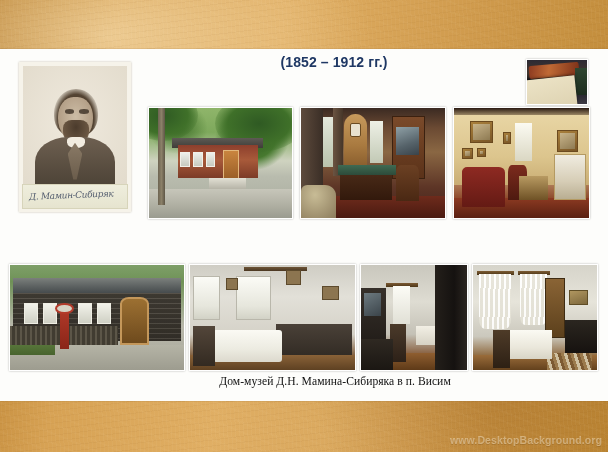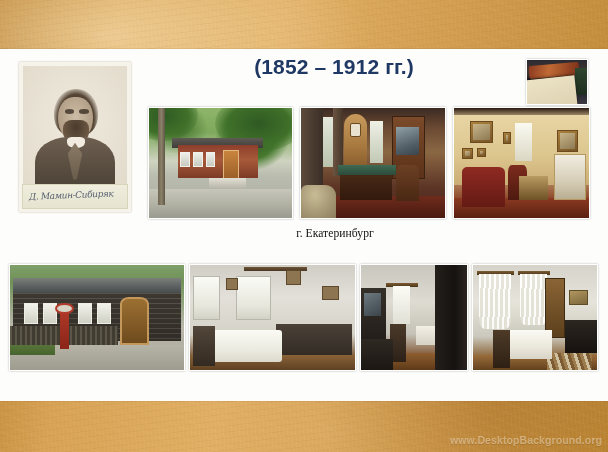--- a/index.html
+++ b/index.html
@@ -55,21 +55,21 @@
     left: 150px;
     top: 5px;
     width: 368px;
     text-align: center;
     color: #1f3864;
     font-weight: bold;
     line-height: 1.22;
     letter-spacing: .1px;
   }
   .title-line1 { font-size: 17.5px; white-space: nowrap; }
-  .title-line2 { font-size: 21px; }
+  .title-line2 { font-size: 14px; }
 
   
   .photo {
     position: absolute;
     overflow: hidden;
     background: #8a8a82;
     border: 1px solid #ffffff;
     box-shadow: 0 0 2px rgba(0,0,0,.28);
   }
   .photo > .scene { position: absolute; inset: 0; }
@@ -687,21 +687,20 @@
       <div class="pl-window"></div>
       <div class="pl-floor"></div>
       <div class="pl-bed"></div>
       <div class="pl-sofa"></div>
       <div class="pl-chair"></div>
       <div class="pl-table"></div>
     </div>
   </div>
 
   <div class="caption" id="caption-ekb">
-    <div>г. Екатеринбург</div>
   </div>
 
   <div class="photo" id="photo-visim-ext">
     <div class="scene">
       <div class="vx-roof"></div>
       <div class="vx-logs"></div>
       <div class="vx-win" style="left:8%;"></div>
       <div class="vx-win" style="left:19%;"></div>
       <div class="vx-win" style="left:39%;"></div>
       <div class="vx-win" style="left:50%;"></div>
@@ -752,16 +751,17 @@
       <div class="v3-curt b"></div>
       <div class="v3-door"></div>
       <div class="v3-pic"></div>
       <div class="v3-piano"></div>
       <div class="v3-rug"></div>
       <div class="v3-table"></div>
       <div class="v3-chair"></div>
     </div>
   </div>
 
+  <div class="caption" id="caption-visim">Дом-музей Д.Н. Мамина-Сибиряка в п. Висим</div>
 
 </div>
 
 <div id="watermark">www.DesktopBackground.org</div>
 
 </body></html>

